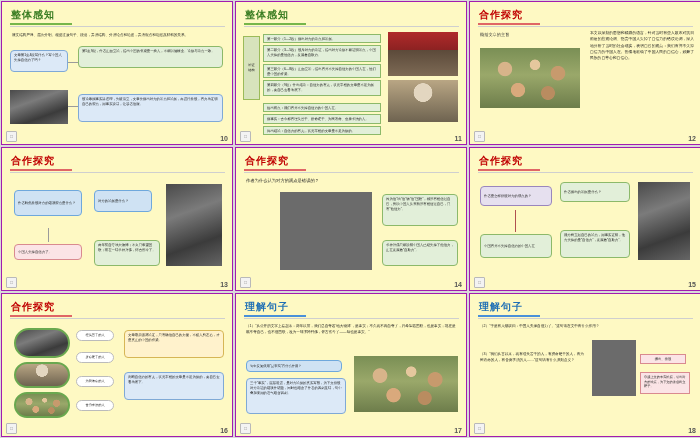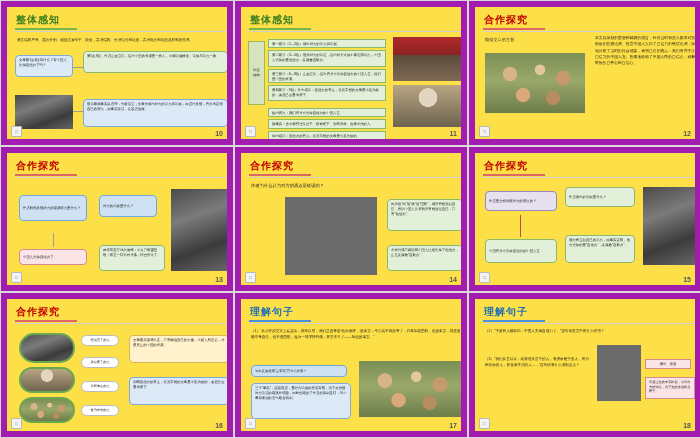--- a/index.html
+++ b/index.html
@@ -12,24 +12,24 @@
   .grid{
     display:grid;
     grid-template-columns:repeat(3,232px);
     grid-template-rows:repeat(3,144px);
     gap:2px 2px;
     padding:1px;
     box-sizing:border-box;
   }
   .slide{
     position:relative;
-    background:#fde047;
-    overflow:hidden;
-    box-sizing:border-box;
-    border:6px solid #a21caf;
+    background:#fef9c3;
+    overflow:hidden;
+    box-sizing:border-box;
+    border:1px solid #a21caf;
   }
   .title{
     position:absolute;
     left:9px;top:6px;
     font-size:10px;
     font-weight:bold;
     letter-spacing:1px;
   }
   .t-green{color:#3a7d22;}
   .t-red{color:#c00000;}

